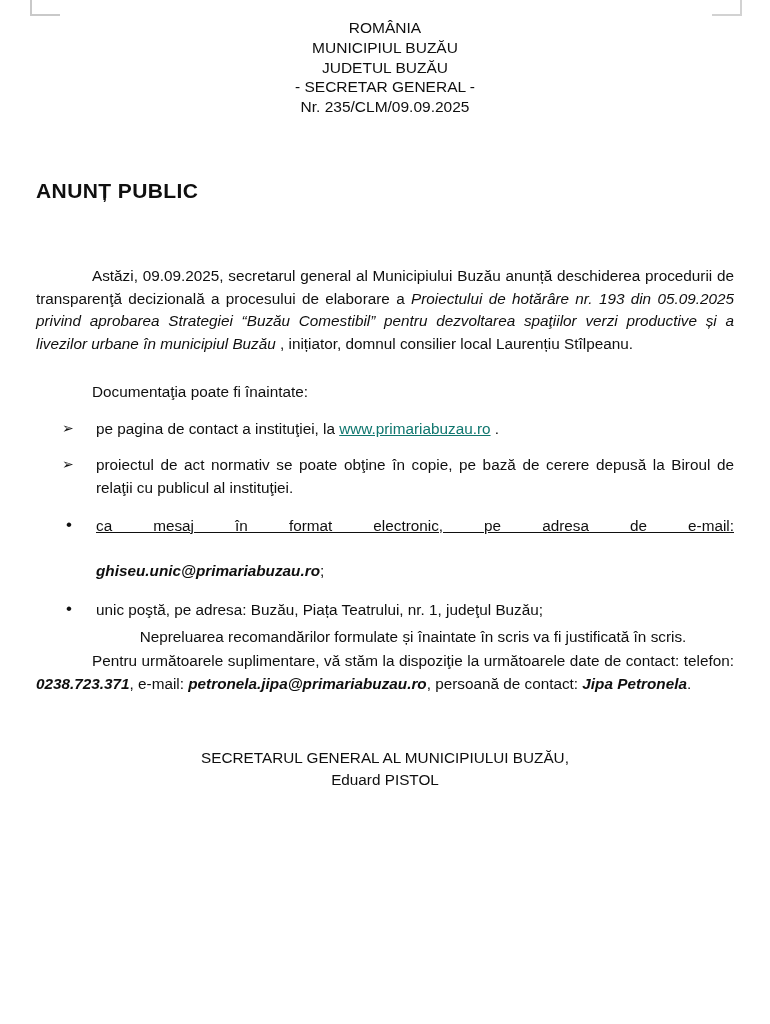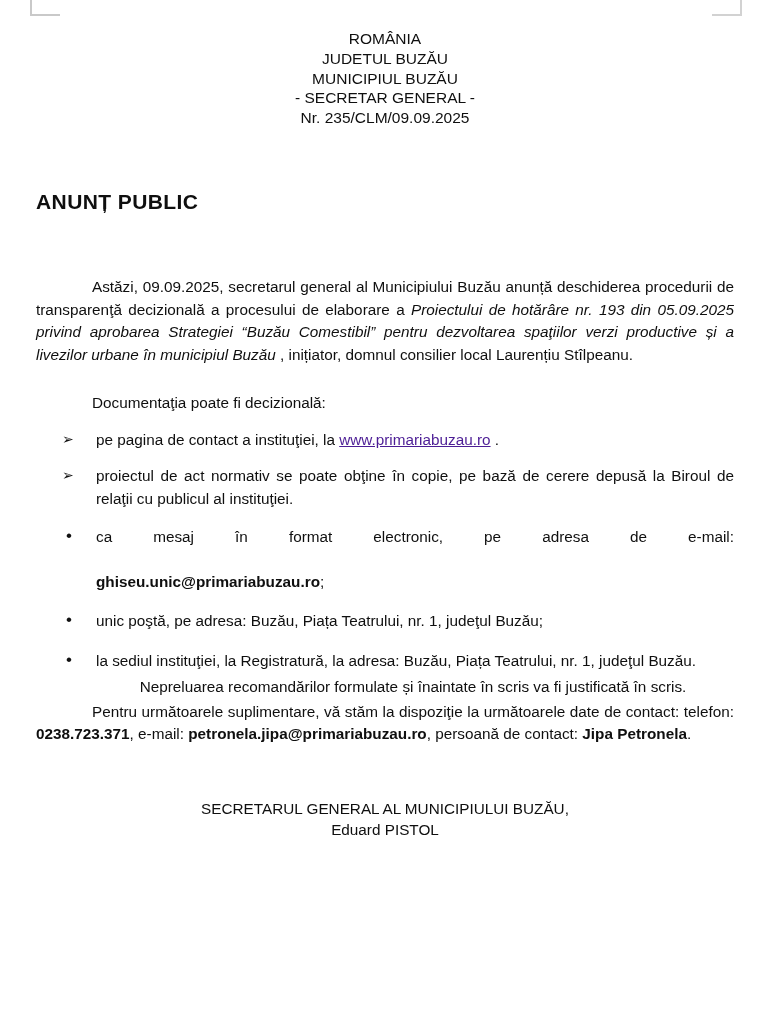--- a/index.html
+++ b/index.html
@@ -38,21 +38,21 @@
     right: 28px;
     top: -14px;
     border-right: 2px solid #d2d2d2;
     border-bottom: 2px solid #d2d2d2;
   }
 
   
   .content {
     position: absolute;
     left: 0;
-    top: 11px;
+    top: 0;
     width: 770px;
     padding: 0 36px;
     box-sizing: border-box;
   }
 
   .header-block {
     margin-top: 18px;
     text-align: center;
     line-height: 1.28;
     font-size: 15.5px;
@@ -91,24 +91,24 @@
     margin-top: 4px;
     text-indent: 56px;
     text-align: center;
   }
   p.closing-2 {
     margin-top: 2px;
     text-indent: 56px;
   }
 
   .it { font-style: italic; }
-  .bi { font-weight: bold; }
+  .bi { font-style: italic; font-weight: bold; }
 
   a.weblink {
-    color: #4c1d95;
+    color: #0f766e;
     text-decoration: underline;
   }
 
   
   ul.doc-list {
     margin: 14px 0 0 0;
     padding: 0;
     list-style: none;
   }
   ul.doc-list li {
@@ -142,20 +142,21 @@
   }
   ul.bullet-list li {
     margin-bottom: 17px;
   }
   li.justify-spread {
     text-align: justify;
   }
   li.justify-spread > .spread-line {
     display: block;
     text-align: justify;
+    text-decoration: underline;
   }
   li.justify-spread > .spread-line::after {
     content: "";
     display: inline-block;
     width: 100%;
   }
 
   .signature {
     margin-top: 52px;
     text-align: center;
@@ -169,42 +170,41 @@
 
 <div id="page">
 
   <div class="corner-mark tl"></div>
   <div class="corner-mark tr"></div>
 
   <div class="content">
 
     <div class="header-block">
       <div class="header-line">ROMÂNIA</div>
+      <div class="header-line">MUNICIPIUL BUZĂU</div>
       <div class="header-line">JUDETUL BUZĂU</div>
-      <div class="header-line">MUNICIPIUL BUZĂU</div>
       <div class="header-line bold">- SECRETAR GENERAL -</div>
       <div class="header-line">Nr. 235/CLM/09.09.2025</div>
     </div>
 
     <div class="doc-title">ANUNȚ PUBLIC</div>
 
     <p class="body-par intro"><span>Astăzi, 09.09.2025, secretarul general al Municipiului Buzău anunță deschiderea procedurii de transparenţă decizională a procesului de elaborare a </span><span class="it">Proiectului de hotărâre nr. 193 din 05.09.2025 privind aprobarea Strategiei “Buzău Comestibil” pentru dezvoltarea spaţiilor verzi productive și a livezilor urbane în municipiul Buzău </span><span>, inițiator, domnul consilier local Laurențiu Stîlpeanu.</span></p>
 
-    <p class="body-par consult">Documentaţia poate fi decizională:</p>
+    <p class="body-par consult">Documentaţia poate fi înaintate:</p>
 
     <ul class="doc-list arrow-list">
       <li><span>pe pagina de contact a instituţiei, la </span><a class="weblink" href="#">www.primariabuzau.ro</a><span> .</span></li>
       <li><span>proiectul de act normativ se poate obţine în copie, pe bază de cerere depusă la Biroul de relaţii cu publicul al instituţiei.</span></li>
     </ul>
 
 
     <ul class="doc-list bullet-list">
       <li class="justify-spread"><span class="spread-line">ca mesaj în format electronic, pe adresa de e-mail: </span><span class="bi">ghiseu.unic@primariabuzau.ro</span><span>;</span></li>
       <li><span>unic poştă, pe adresa: Buzău, Piața Teatrului, nr. 1, judeţul Buzău;</span></li>
-      <li><span>la sediul instituţiei, la Registratură, la adresa: Buzău, Piața Teatrului, nr. 1, judeţul Buzău.</span></li>
     </ul>
 
     <p class="body-par closing-1">Nepreluarea recomandărilor formulate și înaintate în scris va fi justificată în scris.</p>
     <p class="body-par closing-2"><span>Pentru următoarele suplimentare, vă stăm la dispoziţie la următoarele date de contact: telefon: </span><span class="bi">0238.723.371</span><span>, e-mail: </span><span class="bi">petronela.jipa@primariabuzau.ro</span><span>, persoană de contact: </span><span class="bi">Jipa Petronela</span><span>.</span></p>
 
     <div class="signature">
       <div class="sig-role">SECRETARUL GENERAL AL MUNICIPIULUI BUZĂU,</div>
       <div class="sig-name">Eduard PISTOL</div>
     </div>
 

